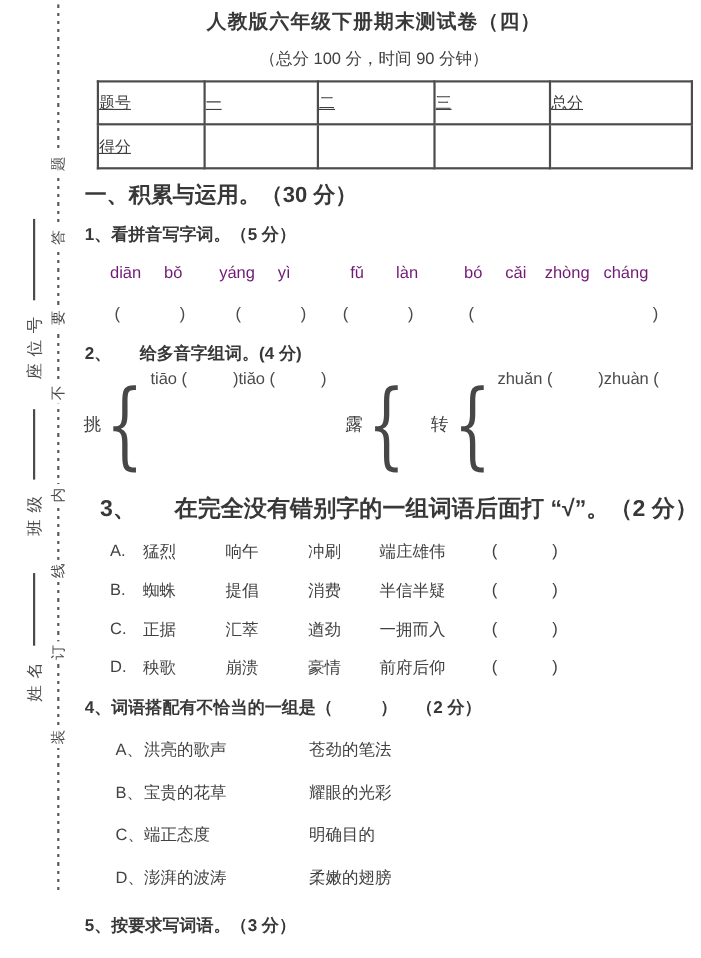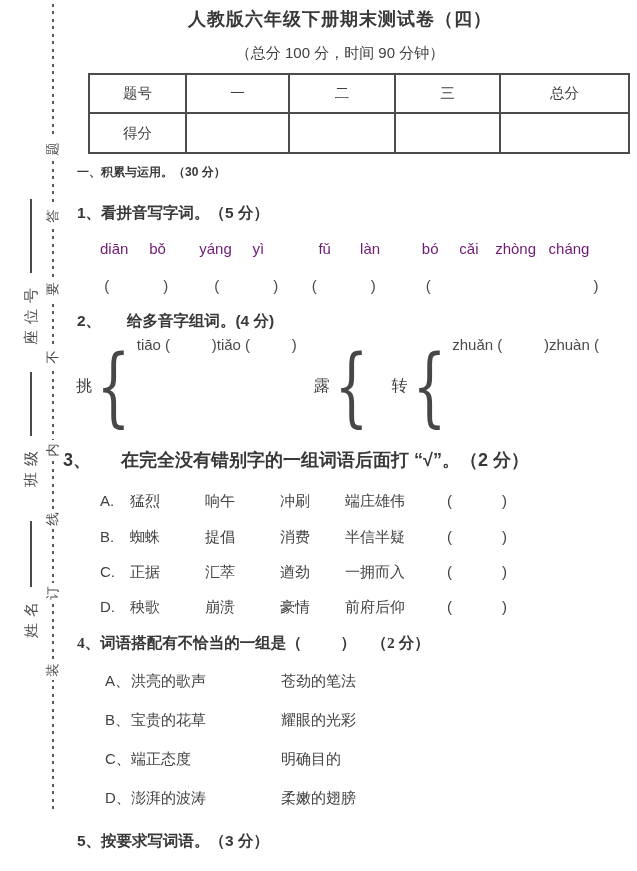--- a/index.html
+++ b/index.html
@@ -34,48 +34,48 @@
   .side-group .lbl { letter-spacing:6px; white-space:nowrap; }
   .side-group .blank { display:inline-block; height:1.6px; background:#4a4a4a; }
 
   
   .page-title { left:60px; top:7px; width:560px; text-align:center; font-size:18px; letter-spacing:1px; color:#383838; }
   .page-subtitle { left:60px; top:44px; width:560px; text-align:center; font-size:15px; color:#404040; }
 
   
   table.score { position:absolute; left:88px; top:73px; border-collapse:collapse; }
   table.score td {
-    border:2px solid #4c4c4c; text-align:center; vertical-align:middle;
-    font-size:14.5px; color:#3e3e3e; height:39px;
+    border:2px solid #4c4c4c; vertical-align:middle;
+    font-size:14.5px; color:#3e3e3e; height:39px;text-decoration:underline;
   }
   table.score tr:last-child td { height:40px; }
   .c0{width:97px}.c1{width:103px}.c2{width:106px}.c3{width:105px}.c4{width:129px}
 
   
-  .sec-h   { left:77px; top:164px; font-size:12px;  color:#383838; }
+  .sec-h   { left:77px; top:164px; font-size:20px;  color:#383838; }
   .q1-h    { left:77px; top:203px; font-size:15.5px; color:#383838; }
   .pinyin  { left:100px; top:240px; font-size:15px; color:#701a75; }
   .bracket { left:100px; top:277px; font-size:15px; color:#4a4a4a; }
   .q2-h    { left:77px; top:311px; font-size:15.5px; color:#383838; }
 
   .poly-wrap { left:76px; top:336px; display:flex; gap:17px; }
   .poly-group { display:flex; align-items:center; }
   .poly-char { font-size:16px; color:#3e3e3e; }
   .brace {
     font-family:"DejaVu Serif",serif; font-size:86px; font-weight:300;
     line-height:96px; color:#474747; transform:scaleX(.62); margin:0 -4px 0 -6px;
   }
   .poly-col { display:flex; justify-content:space-between; height:100px; }
   .poly-col span { font-size:15px; color:#4a4a4a; }
 
-  .q3-h { left:63px; top:448px; font-size:18px; color:#383838; }
+  .q3-h { left:91px; top:448px; font-size:21px; color:#383838; }
   .opt3 { left:100px; display:flex; font-size:15px; color:#424242; }
   .opt3 .lt{width:30px}.opt3 .w0{width:75px}.opt3 .w1{width:75px}.opt3 .w2{width:65px}.opt3 .w3{width:102px}
 
-  .q4-h { left:77px; top:633px; font-size:15.5px; color:#383838;font-family:Liberation Serif, serif; }
+  .q4-h { left:77px; top:633px; font-size:15.5px; color:#383838; }
   .opt4 { left:105px; display:flex; font-size:15px; color:#424242; }
   .opt4 .lt{width:26px}.opt4 .ph{width:150px}
 
   .q5-h { left:77px; top:831px; font-size:15.5px; color:#383838; }
 </style>
 </head>
 <body>
 
 <div class="binding-line"></div>
 

